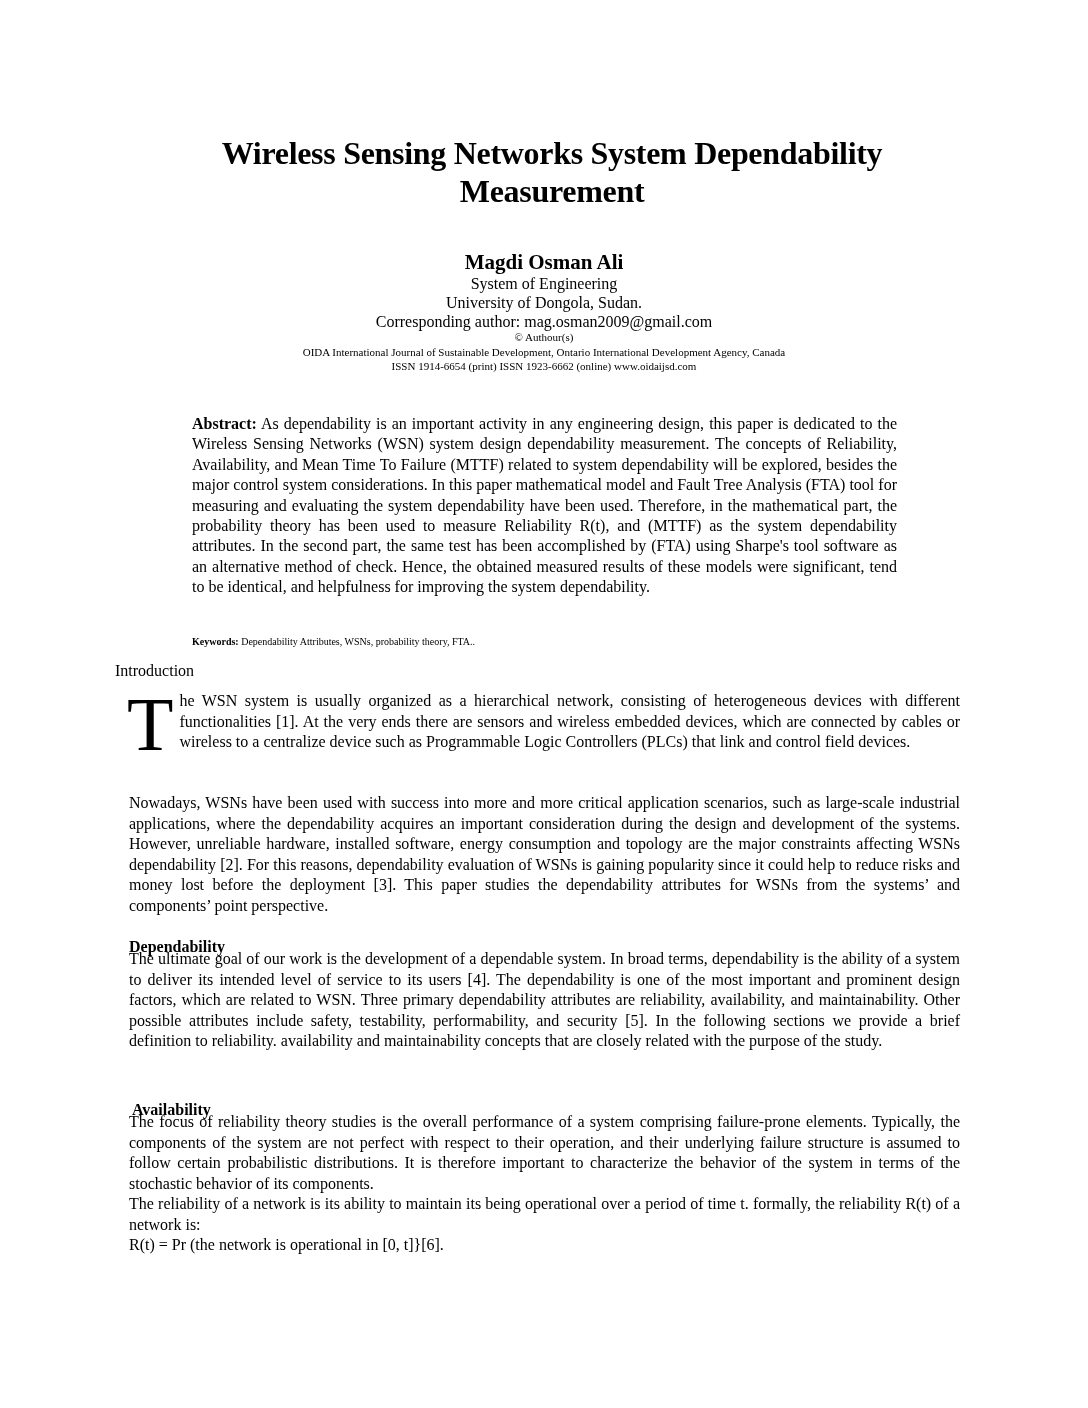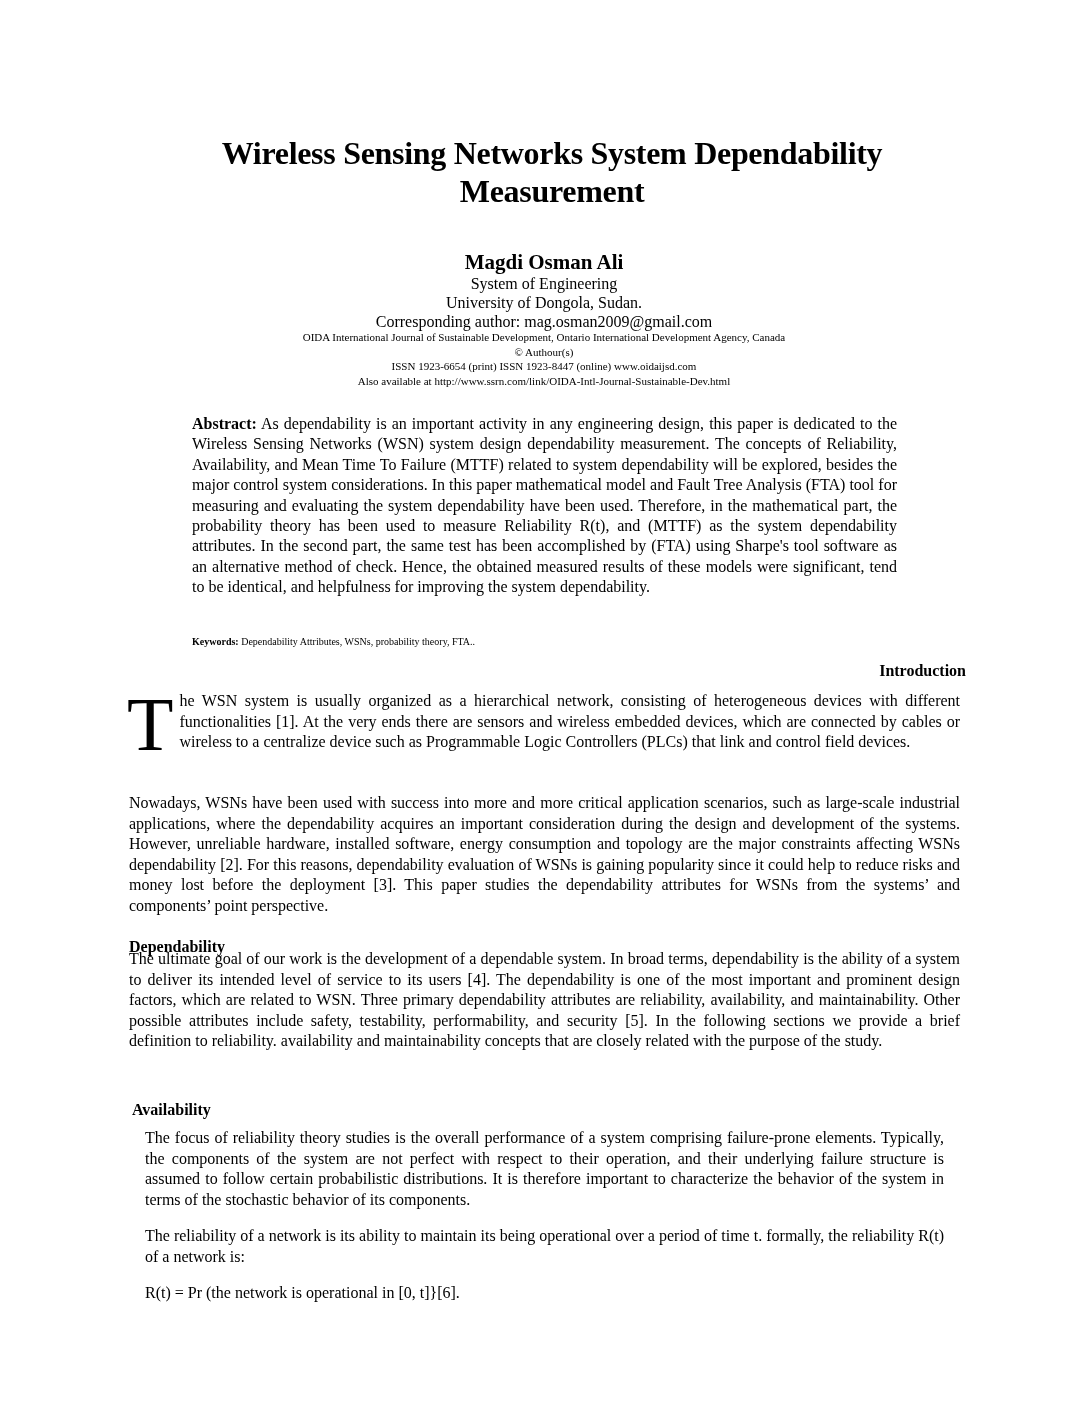--- a/index.html
+++ b/index.html
@@ -26,59 +26,58 @@
     .abstract {
       position: absolute; left: 192px; width: 705px; top: 414px;
       text-align: justify; font-size: 16px; line-height: 20.4px;
     }
     .keywords {
       position: absolute; left: 192px; width: 705px; top: 632px;
       font-size: 10px; line-height: 20px;
     }
     .bold { font-weight: bold; }
     .section-center {
-      position: absolute; left: 138px; width: 828px; top: 661px;
-      text-align: right; font-weight: bold; font-size: 16px; line-height: 20px;
+      position: absolute; left: 115px; width: 828px; top: 661px;
+      text-align: left; font-weight: normal; font-size: 16px; line-height: 20px;
     }
     .body-text {
       position: absolute; left: 129px; width: 831px;
       text-align: justify; font-size: 16px; line-height: 20.5px;
     }
     .intro { top: 691px; }
     .dropcap {
       float: left; font-size: 76px; line-height: 58px; height: 60px;
       margin: 4px 6px 0 -2px; font-weight: normal;
     }
     .nowadays { top: 793px; }
     .heading {
       position: absolute; left: 129px; font-weight: bold; font-size: 16px; line-height: 20px; margin-top: 18px;
     }
     .h-dep { top: 919px; }
     .dep-text { top: 949px; }
     .h-rel { top: 1082px; left: 132px; }
     .rel-text { top: 1112px; }
-    .rel-text p { margin: 16px; }
+    .rel-text p { margin: 0; }
   </style>
 </head>
 <body>
 
 <h1 class="title" style="margin:8px;">Wireless Sensing Networks System Dependability Measurement</h1>
 
 <div class="author-block">
   <div class="author-name">Magdi Osman Ali</div>
   <div class="affil">System of Engineering</div>
   <div class="affil">University of Dongola, Sudan.</div>
   <div class="affil">Corresponding author: mag.osman2009@gmail.com</div>
 </div>
 
 <div class="copyright-block">
+  <div>© Authour(s)</div>
   <div>OIDA International Journal of Sustainable Development, Ontario International Development Agency, Canada</div>
-  <div>© Authour(s)</div>
-  <div>ISSN 1923-6654 (print) ISSN 1923-8447 (online) www.oidaijsd.com</div>
-  <div>Also available at http://www.ssrn.com/link/OIDA-Intl-Journal-Sustainable-Dev.html</div>
+  <div>ISSN 1914-6654 (print) ISSN 1923-6662 (online) www.oidaijsd.com</div>
 </div>
 
 <div class="abstract"><span class="bold">Abstract:</span><span> As dependability is an important activity in any engineering design, this paper is dedicated to the Wireless Sensing Networks (WSN) system design dependability measurement. The concepts of Reliability, Availability, and Mean Time To Failure (MTTF) related to system dependability will be explored, besides the major control system considerations. In this paper mathematical model and Fault Tree Analysis (FTA) tool for measuring and evaluating the system dependability have been used. Therefore, in the mathematical part, the probability theory has been used to measure Reliability R(t), and (MTTF) as the  system dependability attributes. In the second part, the same test has been accomplished by (FTA) using Sharpe's tool software as an alternative method of check. Hence, the obtained measured results of these models were significant, tend to be identical, and helpfulness for improving the system dependability.</span></div>
 
 <div class="keywords"><span class="bold">Keywords:</span><span> Dependability Attributes, WSNs, probability theory, FTA..</span></div>
 
 <div class="section-center">Introduction</div>
 
 <div class="body-text intro"><span class="dropcap">T</span><span>he WSN system is usually organized as a hierarchical network, consisting of heterogeneous devices with different functionalities [1]. At the very ends there are sensors and wireless embedded devices, which are connected by cables or wireless to a centralize device such as Programmable Logic Controllers (PLCs) that link and control field devices.</span></div>
 

